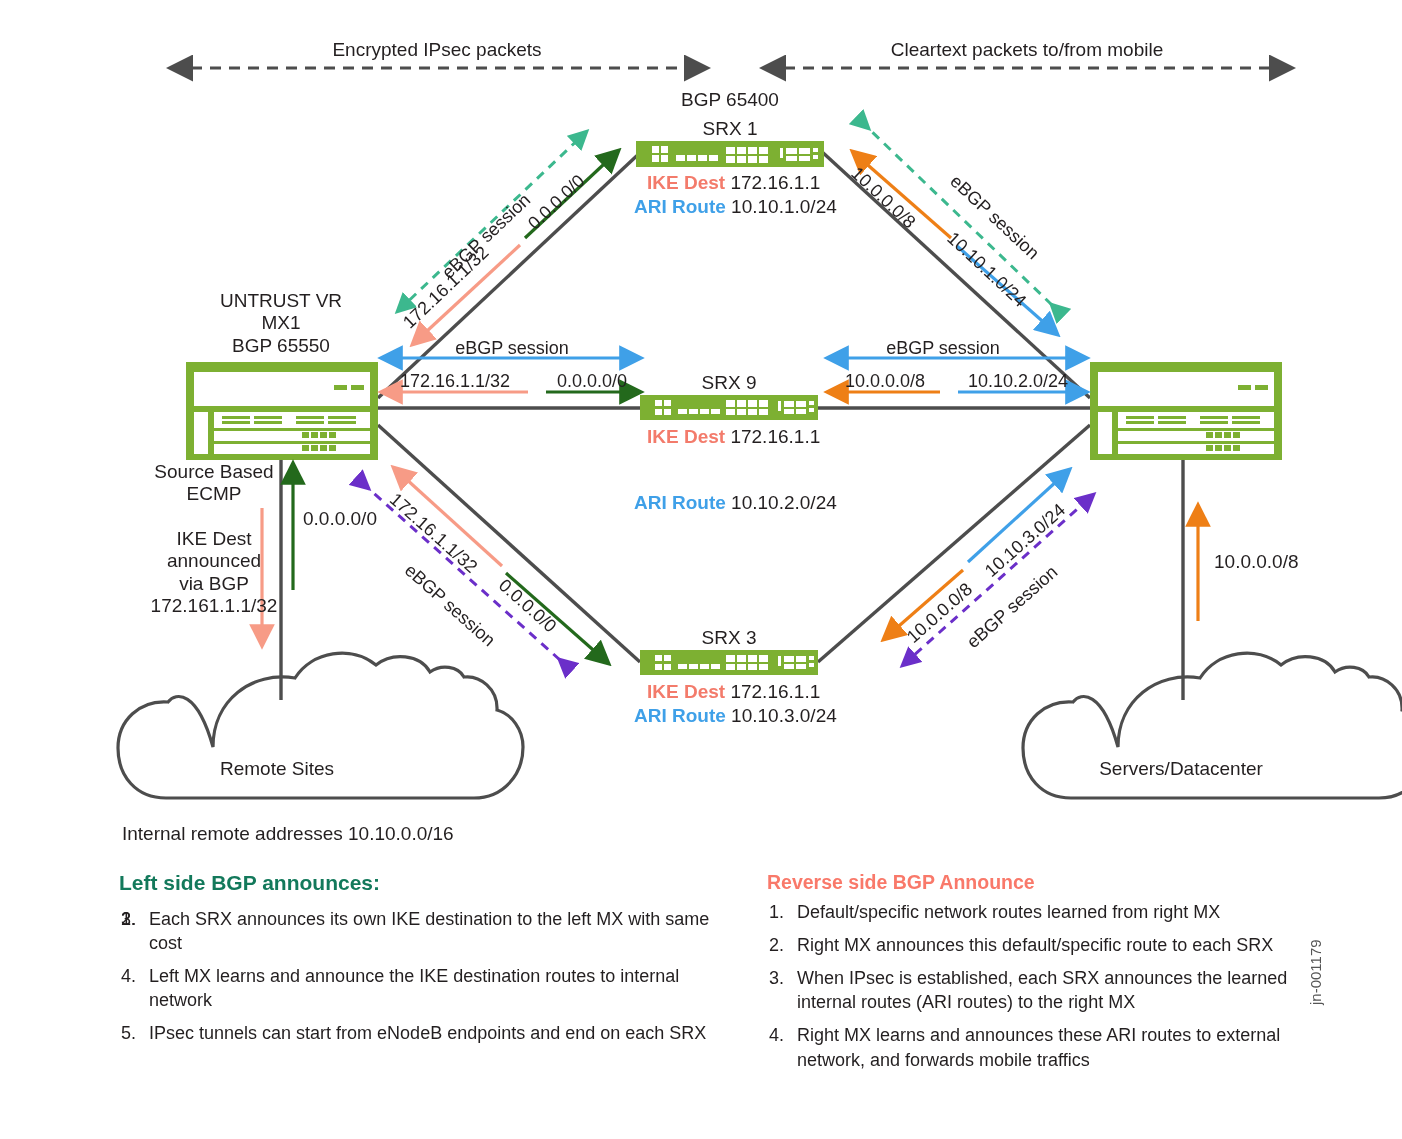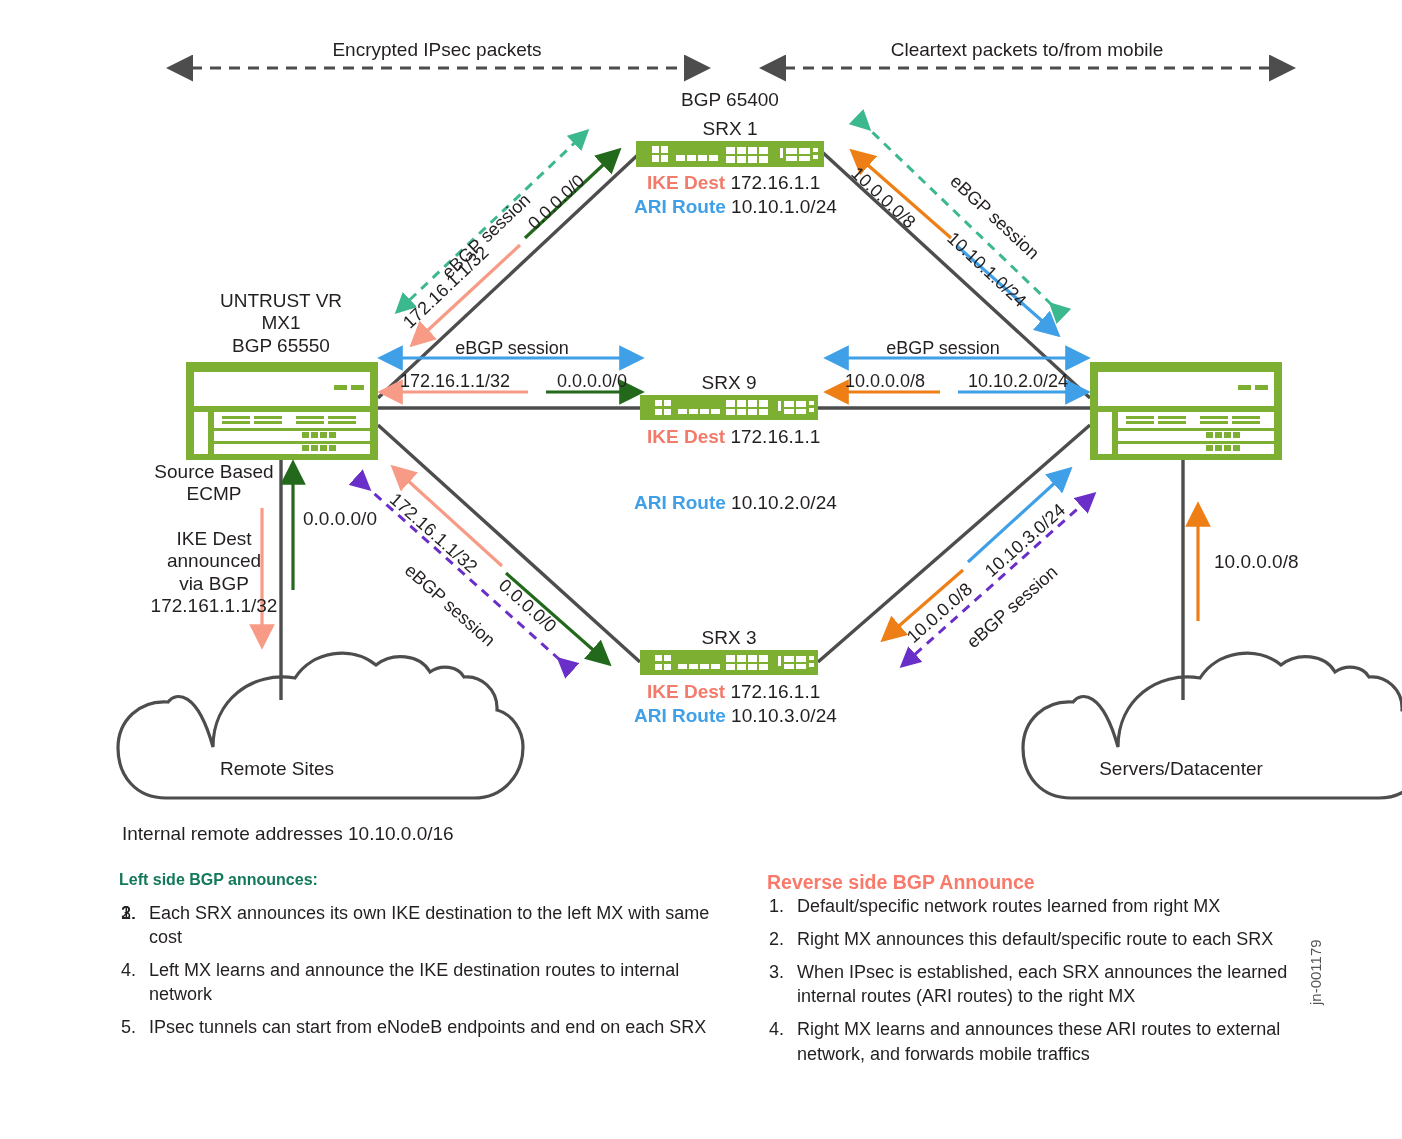--- a/index.html
+++ b/index.html
@@ -8,21 +8,21 @@
        color:#231f20;overflow:hidden;}
   #stage{position:absolute;left:0;top:0;width:1402px;height:1139px;}
   svg#diag{position:absolute;left:0;top:0;width:1402px;height:1139px;}
   .lbl{position:absolute;white-space:nowrap;line-height:1.18;}
   .c{transform:translateX(-50%);text-align:center;}
   .t17{font-size:18px;}
   .t18{font-size:19px;}
   .rot{transform-origin:0 0;white-space:nowrap;}
   .ike{color:#f37b6b;font-weight:bold;}
   .ari{color:#3fa0e8;font-weight:bold;}
-  .hdL{color:#13795b;font-weight:bold;font-size:16px;}
+  .hdL{color:#13795b;font-weight:bold;font-size:21px;}
   .hdR{color:#f9796a;font-weight:bold;font-size:19.5px;}
   ol.bul{margin:0;padding:0;list-style:none;}
   ol.bul li{position:relative;padding-left:30px;margin-bottom:9px;
             font-size:18px;line-height:1.34;}
   ol.bul li .num{position:absolute;left:2px;top:0;}
   .blk{position:absolute;}
   #wm{position:absolute;left:1307px;top:1005px;font-size:15px;color:#555;
       transform:rotate(-90deg);transform-origin:0 0;white-space:nowrap;}
 </style>
 </head>
@@ -359,21 +359,21 @@
   <ol class="bul">
     <li><span class="num">1.</span></li>
     <li><span class="num">2.</span></li>
     <li><span class="num">3.</span><span>Each SRX announces its own IKE destination to the left MX with same cost</span></li>
     <li><span class="num">4.</span><span>Left MX learns and announce the IKE destination routes to internal network</span></li>
     <li><span class="num">5.</span><span>IPsec tunnels can start from eNodeB endpoints and end on each SRX</span></li>
   </ol>
 </div>
 
 <div class="blk" style="left:767px;top:871px;width:530px;">
-  <div class="hdR" style="margin-bottom:0;">Reverse side BGP Announce</div>
+  <div class="hdR" style="margin-bottom:6px;">Reverse side BGP Announce</div>
   <ol class="bul">
     <li><span class="num">1.</span><span>Default/specific network routes learned from right MX</span></li>
     <li><span class="num">2.</span><span>Right MX announces this default/specific route to each SRX</span></li>
     <li><span class="num">3.</span><span>When IPsec is established, each SRX announces the learned internal routes (ARI routes) to the right MX</span></li>
     <li><span class="num">4.</span><span>Right MX learns and announces these ARI routes to external network, and forwards mobile traffics</span></li>
   </ol>
 </div>
 
 <div id="wm">jn-001179</div>
 

